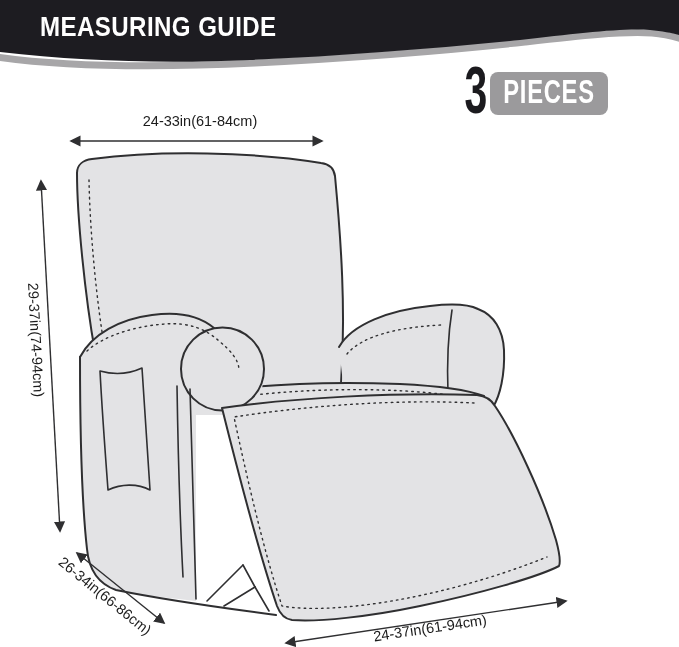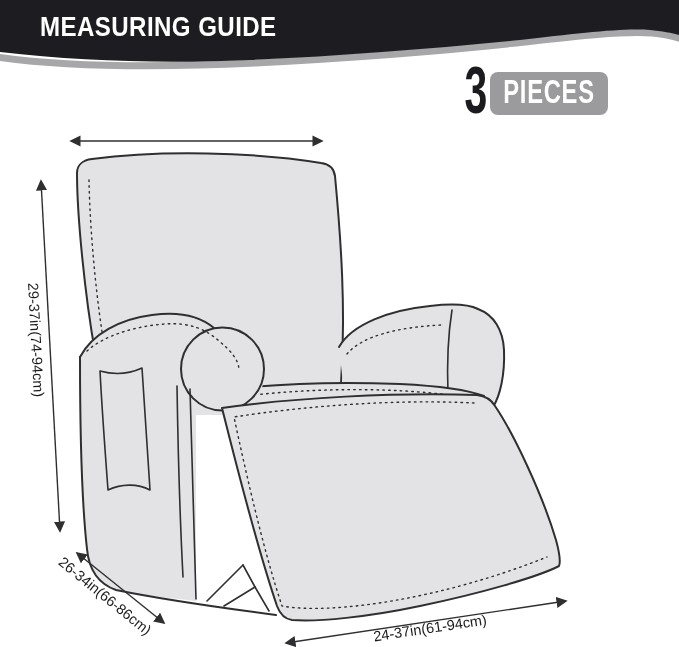--- a/index.html
+++ b/index.html
@@ -134,16 +134,17 @@
     </g>
 
     <g>
       <line class="measure-line" x1="71" y1="141" x2="322" y2="141" marker-start="url(#ah)" marker-end="url(#ah)"></line>
       <line class="measure-line" x1="41" y1="181" x2="60" y2="531" marker-start="url(#ah)" marker-end="url(#ah)"></line>
       <line class="measure-line" x1="77" y1="553" x2="164" y2="623" marker-start="url(#ah)" marker-end="url(#ah)"></line>
       <line class="measure-line" x1="286" y1="643" x2="566" y2="601" marker-start="url(#ah)" marker-end="url(#ah)"></line>
     </g>
   </svg>
 
+  <div class="measure-label m-top">24-33in(61-84cm)</div>
   <div class="measure-label m-left">29-37in(74-94cm)</div>
   <div class="measure-label m-diag">26-34in(66-86cm)</div>
   <div class="measure-label m-bottom">24-37in(61-94cm)</div>
 </div>
 
 </body></html>

